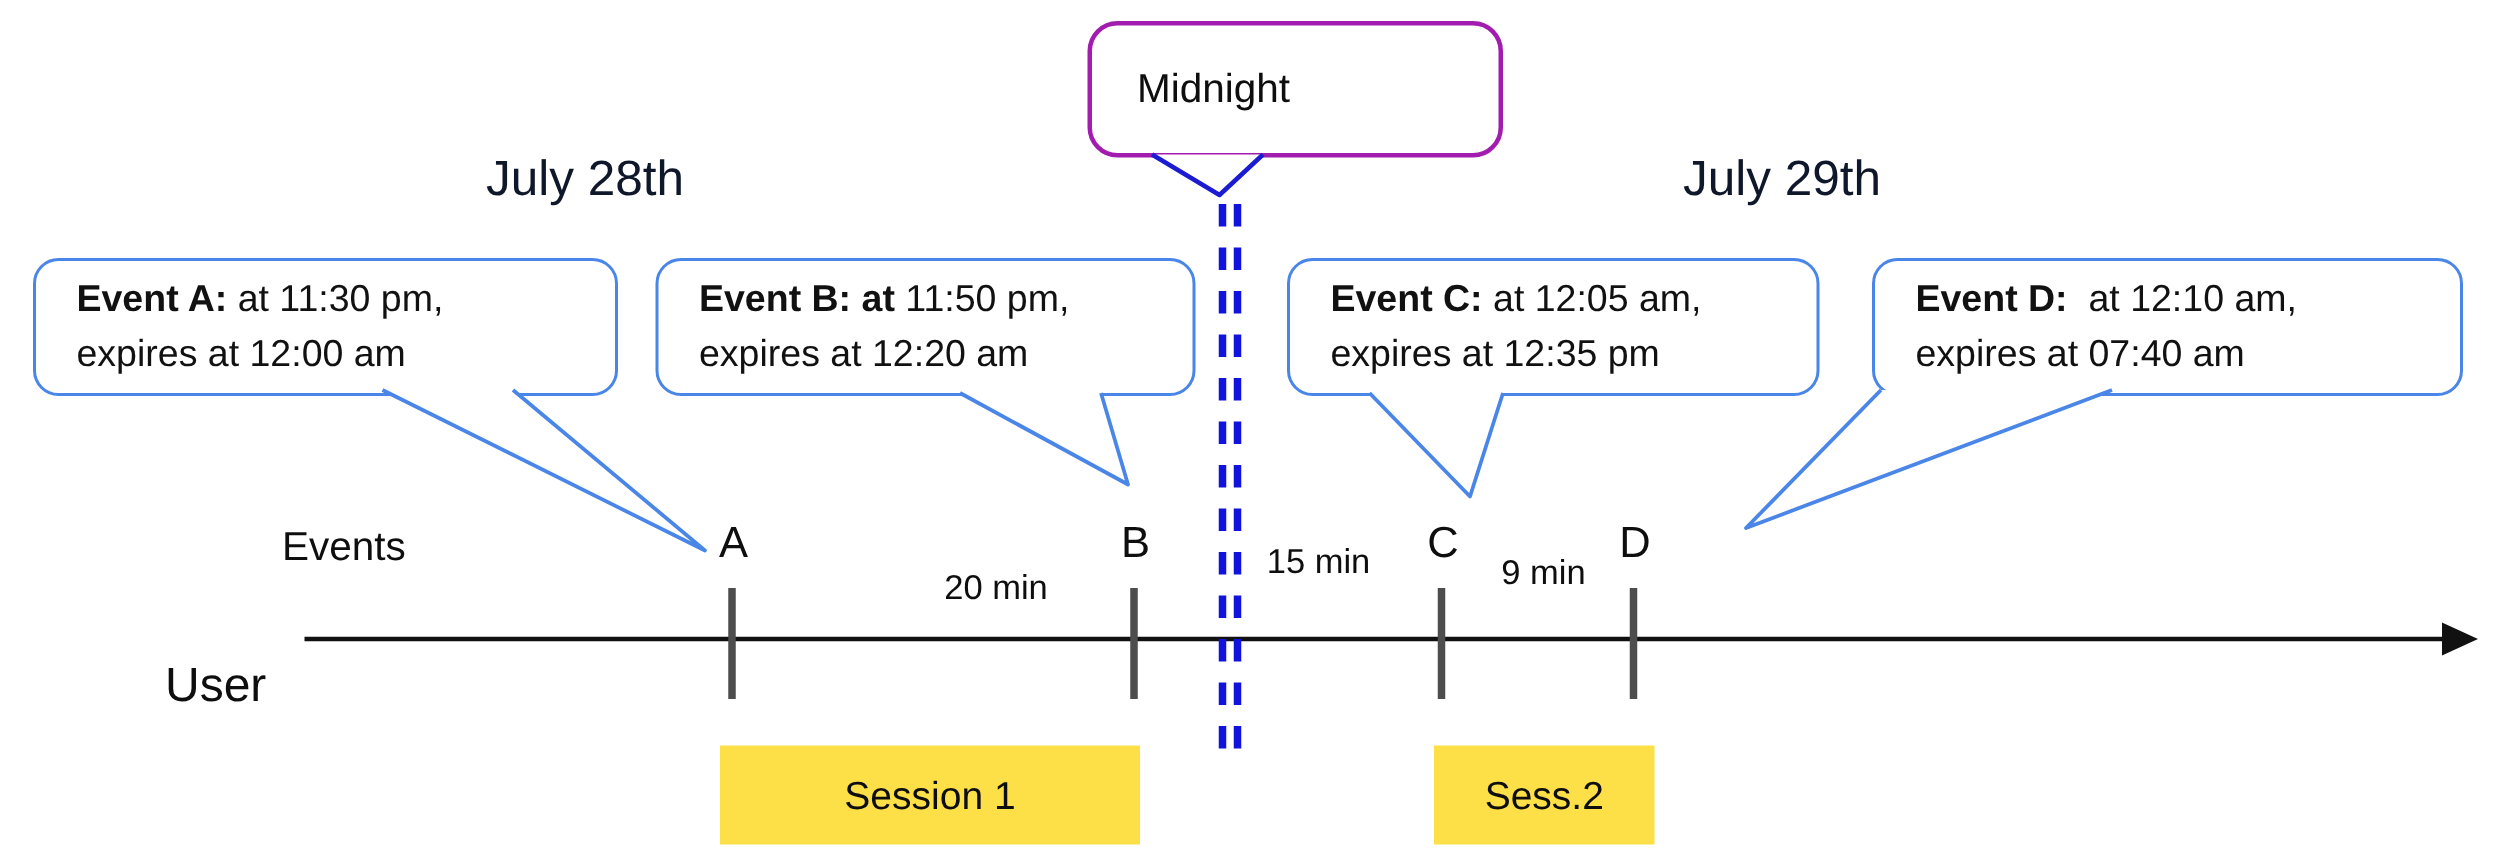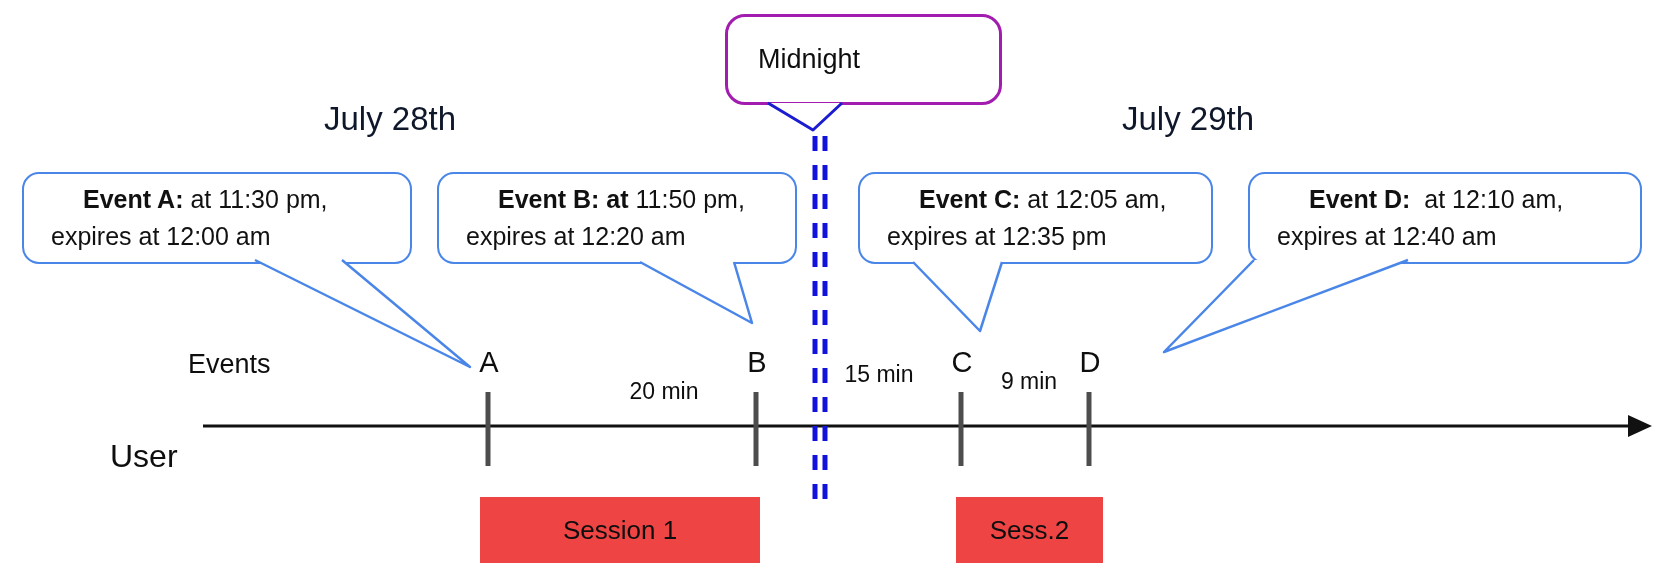--- a/index.html
+++ b/index.html
@@ -8,32 +8,32 @@
     font-family:"Liberation Sans",sans-serif;color:#111;overflow:hidden;
   }
   .abs{position:absolute;}
   .day-label{font-size:33px;color:#0f172a;width:320px;text-align:center;}
   .callout{
     position:absolute;height:92px;background:#fff;border:2.5px solid #4a86e8;
     border-radius:17px;display:flex;flex-direction:column;justify-content:center;
     padding:0 0 0 27px;box-sizing:border-box;font-size:25px;line-height:37px;
   }
   .callout .bline{white-space:pre-wrap;}
-  .callout b{font-weight:bold;margin-left:32px;}
+  .callout b{font-weight:bold;}
   .midnight{
     position:absolute;left:725px;top:14px;width:277px;height:91px;background:#fff;
     border:3px solid #a21caf;border-radius:20px;display:flex;align-items:center;
     padding-left:30px;box-sizing:border-box;font-size:27px;color:#0e0e0e;
   }
   .axis-caption{font-size:27px;color:#0e0e0e;}
   .user-caption{font-size:32px;color:#0e0e0e;}
   .tick-letter{font-size:29px;color:#0e0e0e;width:44px;text-align:center;}
   .gap-label{font-size:23px;color:#0e0e0e;width:130px;text-align:center;}
   .session-box{
-    position:absolute;top:497px;height:66px;background:#ef4444;
+    position:absolute;top:497px;height:66px;background:#fde047;
     display:flex;align-items:center;justify-content:center;
     font-size:26px;color:#0e0e0e;
   }
   svg.overlay{position:absolute;left:0;top:0;pointer-events:none;}
 </style>
 </head>
 <body>
 
 <div id="stage">
 
@@ -61,21 +61,21 @@
     <div class="bline">expires at 12:20 am</div>
   </div>
 
   <div class="callout" style="left:858px;top:172px;width:355px;">
     <div class="bline"><b>Event C:</b><span> at 12:05 am,</span></div>
     <div class="bline">expires at 12:35 pm</div>
   </div>
 
   <div class="callout" style="left:1248px;top:172px;width:394px;">
     <div class="bline"><b>Event D:</b><span>  at 12:10 am,</span></div>
-    <div class="bline">expires at 12:40 am</div>
+    <div class="bline">expires at 07:40 am</div>
   </div>
 
   <div class="abs axis-caption" style="left:188px;top:349px;">Events</div>
   <div class="abs user-caption" style="left:110px;top:412px;margin-top:26px;">User</div>
 
   <div class="abs tick-letter" style="left:467px;top:346px;">A</div>
   <div class="abs tick-letter" style="left:735px;top:346px;">B</div>
   <div class="abs tick-letter" style="left:940px;top:346px;">C</div>
   <div class="abs tick-letter" style="left:1068px;top:346px;">D</div>
 

